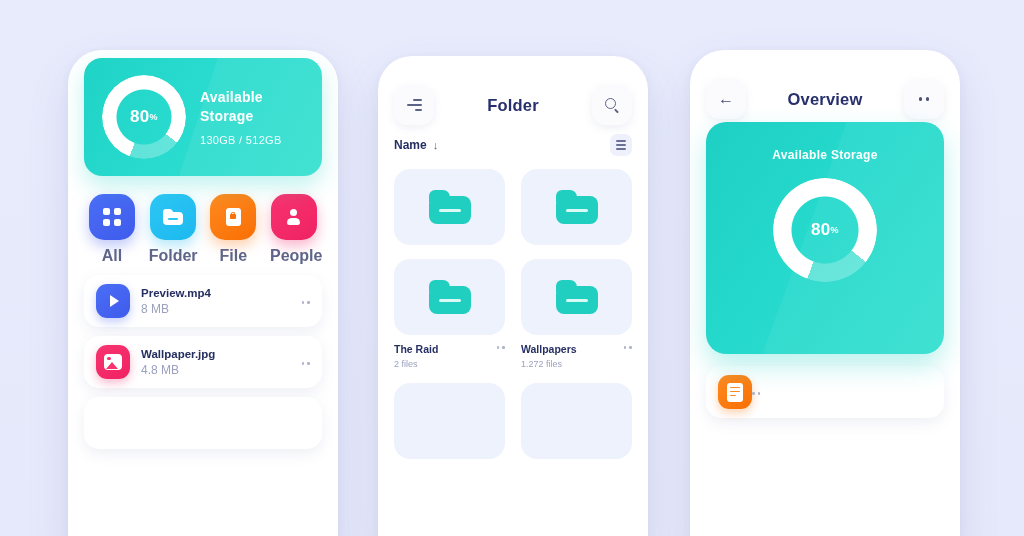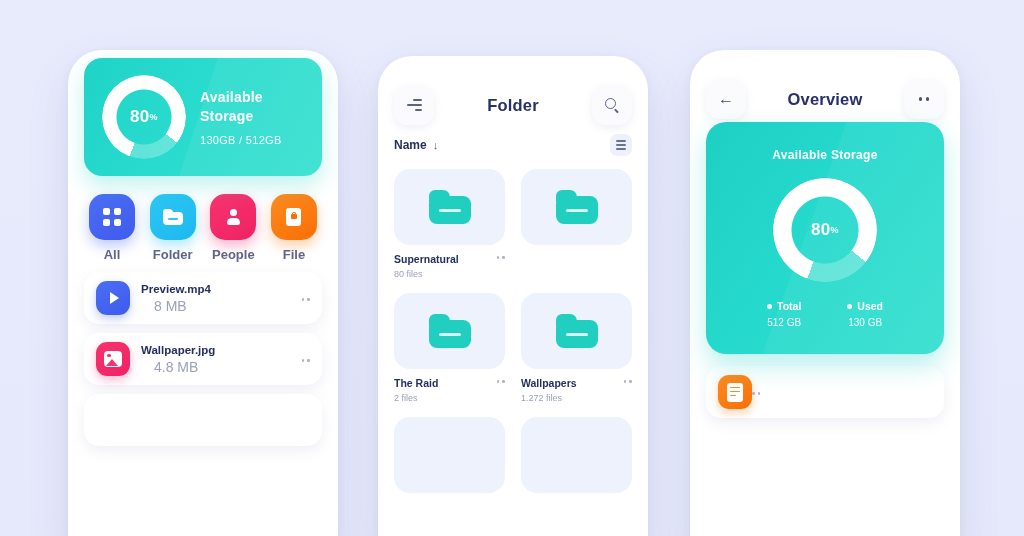--- a/index.html
+++ b/index.html
@@ -93,21 +93,21 @@
   .card-text .heading { font-size: 14px; font-weight: bold; line-height: 1.32; letter-spacing: .2px; }
   .card-text .sub { font-size: 11px; margin-top: 9px; opacity: .95; letter-spacing: .3px; }
 
   
   .quick-row { display: flex; justify-content: space-between; margin-top: 18px; padding: 0 4px; }
   .quick { width: 48px; text-align: center; cursor: pointer; }
   .quick .tile {
     width: 46px; height: 46px; border-radius: 15px;
     display: flex; align-items: center; justify-content: center; margin: 0 auto;
   }
-  .quick .qlabel { font-size: 13px; color: #5f6589; margin-top: 7px; font-weight: 600; }
+  .quick .qlabel { font-size: 16px; color: #5f6589; margin-top: 7px; font-weight: 600; }
   .t-all    { background: linear-gradient(145deg,#4b6ef5,#3f5bec); box-shadow:0 6px 13px rgba(63,91,236,.33); }
   .t-folder { background: linear-gradient(145deg,#2ec6f5,#1cb9ef); box-shadow:0 6px 13px rgba(28,185,239,.33); }
   .t-file   { background: linear-gradient(145deg,#ff8a1f,#f96f05); box-shadow:0 6px 13px rgba(249,111,5,.33); }
   .t-people { background: linear-gradient(145deg,#f8336f,#ef2263); box-shadow:0 6px 13px rgba(239,34,99,.33); }
 
   .grid-ico { display: grid; grid-template-columns: 7px 7px; grid-gap: 4px; }
   .grid-ico i { width: 7px; height: 7px; background: #fff; border-radius: 2px; display:block; }
 
   
   .sec-head { display: flex; align-items: center; justify-content: space-between; margin-top: 17px; }
@@ -125,21 +125,21 @@
   }
   .file-ic {
     width: 34px; height: 34px; border-radius: 11px; flex: 0 0 34px;
     display: flex; align-items: center; justify-content: center;
   }
   .ic-blue   { background: linear-gradient(145deg,#4b6ef5,#3f5bec); box-shadow:0 4px 10px rgba(63,91,236,.30); }
   .ic-pink   { background: linear-gradient(145deg,#f8336f,#ef2263); box-shadow:0 4px 10px rgba(239,34,99,.30); }
   .ic-orange { background: linear-gradient(145deg,#ff8a1f,#f96f05); box-shadow:0 4px 10px rgba(249,111,5,.30); }
   .file-meta { margin-left: 11px; flex: 1; min-width: 0; }
   .file-name { font-size: 11.5px; font-weight: bold; color: #252e60; white-space: nowrap; overflow: hidden; text-overflow: ellipsis; }
-  .file-sub  { font-size: 14px; color: #9ba1bd; margin-top: 3px; margin-left: 13px; }
+  .file-sub  { font-size: 12px; color: #9ba1bd; margin-top: 3px; }
 
   .play-tri { width:0;height:0;border-left:9px solid #fff;border-top:6px solid transparent;border-bottom:6px solid transparent;margin-left:3px; }
 
   
   .seg {
     margin-top: 10px; height: 36px; border-radius: 12px;
     background: #f3f5fd; display: flex; padding: 0; overflow: hidden;
   }
   .seg div {
     flex: 1; display: flex; align-items: center; justify-content: center;
@@ -277,36 +277,36 @@
           <div class="tile t-folder">
             <span class="fold-sm">
                 <span class="b2"></span>
                 <span class="t2"></span>
                 <span class="s2"></span>
               </span>
           </div>
           <div class="qlabel">Folder</div>
         </div>
         <div class="quick">
+          <div class="tile t-file">
+            <span class="file-glyph">
+                <span class="lk2"></span>
+                <span class="lk"></span>
+              </span>
+          </div>
+          <div class="qlabel">File</div>
+        </div>
+        <div class="quick">
           <div class="tile t-people">
             <span class="person">
                 <span class="h"></span>
                 <span class="b"></span>
               </span>
           </div>
           <div class="qlabel">People</div>
-        </div>
-        <div class="quick">
-          <div class="tile t-file">
-            <span class="file-glyph">
-                <span class="lk2"></span>
-                <span class="lk"></span>
-              </span>
-          </div>
-          <div class="qlabel">File</div>
         </div>
       </div>
 
 
       <div class="file-list">
         <div class="file-row">
           <div class="file-ic ic-blue">
             <span class="play-tri"></span>
           </div>
           <div class="file-meta">
@@ -377,30 +377,20 @@
 
       <div class="folder-grid">
         <div>
           <div class="folder-thumb">
             <span class="folder-glyph">
                 <span class="body"></span>
                 <span class="tab"></span>
                 <span class="slot"></span>
               </span>
           </div>
-          <div class="folder-info">
-            <div>
-              <div class="folder-name">Supernatural</div>
-              <div class="folder-sub">80 files</div>
-            </div>
-            <div class="dots-sm">
-                <i></i>
-                <i></i>
-              </div>
-          </div>
         </div>
         <div>
           <div class="folder-thumb">
             <span class="folder-glyph">
                 <span class="body"></span>
                 <span class="tab"></span>
                 <span class="slot"></span>
               </span>
           </div>
         </div>
@@ -467,36 +457,20 @@
 
       <div class="ov-card">
         <div class="ov-title">Available Storage</div>
         <div class="ov-donut-wrap">
           <div class="ov-donut"></div>
           <div class="donut-label">
             <span>80</span>
               <sup>%</sup>
           </div>
         </div>
-        <div class="ov-legend">
-          <div class="leg">
-            <div class="lrow">
-              <span class="dot"></span>
-              <span class="lname">Total</span>
-            </div>
-            <div class="lval">512 GB</div>
-          </div>
-          <div class="leg">
-            <div class="lrow">
-              <span class="dot"></span>
-              <span class="lname">Used</span>
-            </div>
-            <div class="lval">130 GB</div>
-          </div>
-        </div>
       </div>
 
       <div class="ov-list">
         <div class="file-row">
           <div class="file-ic ic-orange">
             <span class="doc-ico">
                 <i></i>
                 <i></i>
                 <i></i>
               </span>

